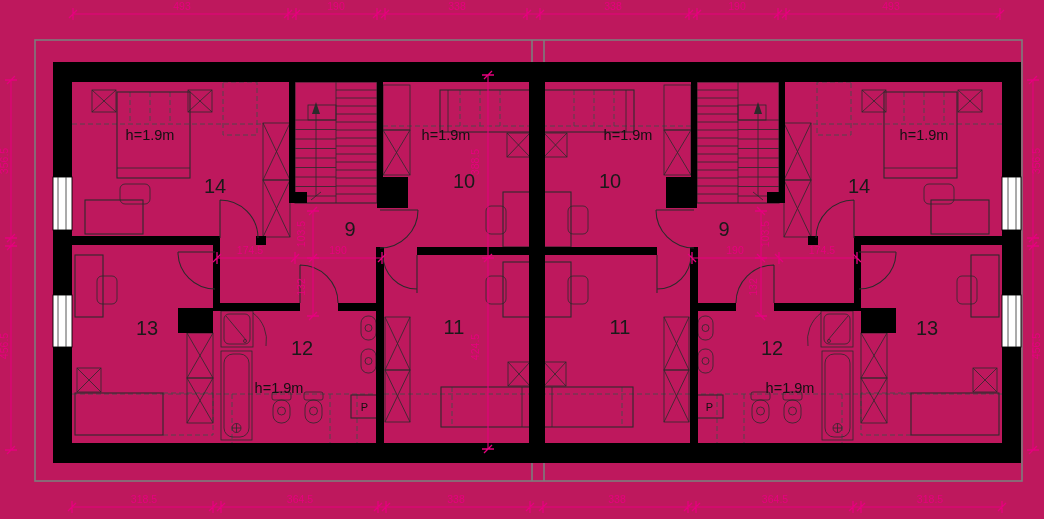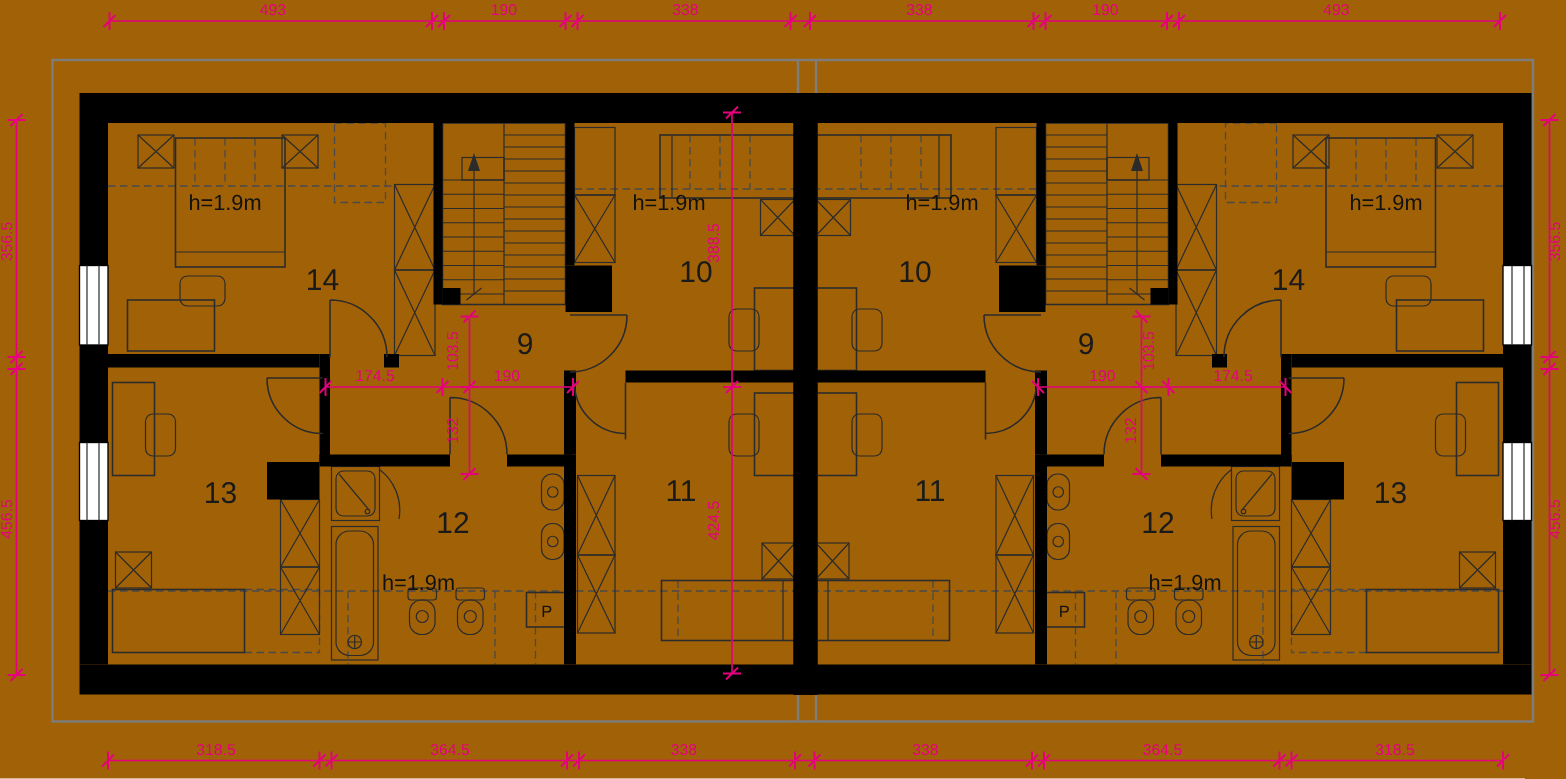--- a/index.html
+++ b/index.html
@@ -1,16 +1,16 @@
 <!DOCTYPE html>
 <html><head>
 <meta charset="utf-8">
 <style>
   html,body{margin:0;padding:0;background:#fff;}
-  #stage{position:relative;width:1044px;height:519px;background:#a16207;overflow:hidden;
+  #stage{position:relative;width:1044px;height:519px;background:#be185d;overflow:hidden;
          font-family:"Liberation Sans", sans-serif;}
   svg{display:block;}
   .wall{fill:#000;stroke:none;}
   .thin{fill:none;stroke:#2b2b2b;stroke-width:1.05;}
   .thin2{fill:none;stroke:#2b2b2b;stroke-width:0.8;}
   .whitefill{fill:#fff;stroke:#000;stroke-width:0.9;}
   .dash{fill:none;stroke:#4a4a4a;stroke-width:0.9;stroke-dasharray:5,3;}
   .outline{fill:none;stroke:#7d7d7d;stroke-width:1.6;}
   .dimline{fill:none;stroke:#e6007e;stroke-width:1.1;}
   .dimtick{fill:none;stroke:#e6007e;stroke-width:1.3;}

